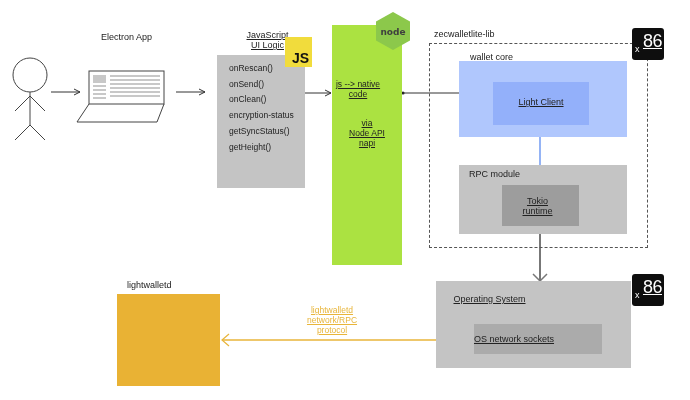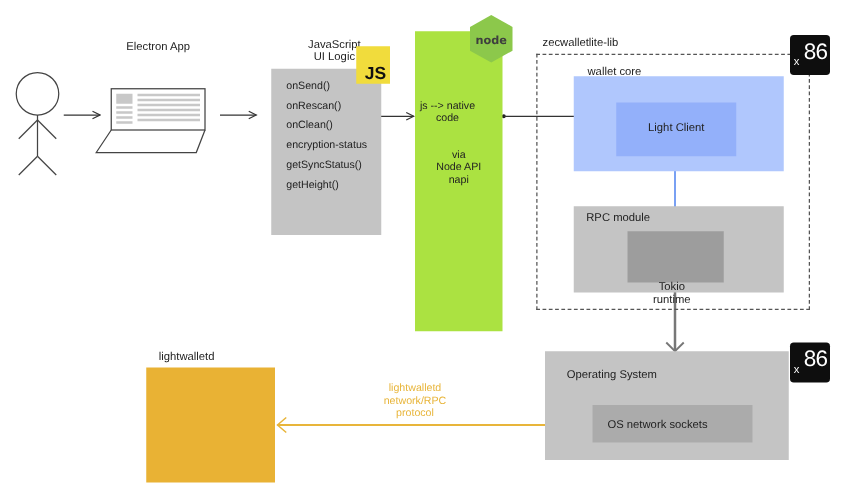--- a/index.html
+++ b/index.html
@@ -1,20 +1,20 @@
 <!DOCTYPE html>
 <html><head>
 <meta charset="utf-8">
 <style>
   html, body { margin: 0; padding: 0; background: #ffffff; }
   body { width: 690px; height: 400px; position: relative; overflow: hidden;
          font-family: "Liberation Sans", "DejaVu Sans", sans-serif; color: #222; }
   .abs { position: absolute; }
   .lbl { font-size: 9px; color: #222; white-space: nowrap; }
-  .center { text-align: center; }
+  .center { text-align: center; text-decoration: underline; }
   svg.lines { position: absolute; left: 0; top: 0; }
 
   
   #js-box { left: 217px; top: 55px; width: 88px; height: 133px; background: #c4c4c4; }
   #js-list { left: 229px; top: 61px; margin: 0; padding: 0; list-style: none; }
   #js-list li { font-size: 8.5px; line-height: 15.7px; color: #222; white-space: nowrap; }
   #js-badge { left: 285px; top: 37px; width: 27px; height: 30px; background: #f1dc3c; }
   #js-badge span { position: absolute; right: 3px; bottom: 1px; font-weight: bold; font-size: 14px; color: #111; }
 
   
@@ -32,21 +32,21 @@
   
   #os-box { left: 436px; top: 281px; width: 195px; height: 87px; background: #c4c4c4; }
   #os-sockets { left: 474px; top: 324px; width: 128px; height: 30px; background: #ababab; }
 
   
   #lwd-box { left: 117px; top: 294px; width: 103px; height: 92px; background: #e9b234; }
 
   
   .x86 { width: 32px; height: 32px; background: #0e0e0e; border-radius: 3px; color: #fff; }
   .x86 .x { position: absolute; left: 3px; bottom: 6px; font-size: 9px; }
-  .x86 .n { position: absolute; right: 2px; top: 3px; font-size: 18px; letter-spacing: -0.5px; }
+  .x86 .n { position: absolute; right: 2px; top: 3px; font-size: 18px; letter-spacing: -0.5px; text-decoration: underline; }
 
   #proto-label { left: 292px; top: 305px; width: 80px; font-size: 8.5px; line-height: 10px; color: #e8b53a; }
 </style>
 </head>
 <body>
 
 <svg class="lines" width="690" height="400">
   <defs>
     <marker id="arrow-black" markerWidth="8" markerHeight="8" refX="7" refY="4" orient="auto" markerUnits="userSpaceOnUse">
       <path d="M1,1 L7,4 L1,7" fill="none" stroke="#333" stroke-width="1"></path>
@@ -112,22 +112,22 @@
 </svg>
 
 <div class="abs lbl" style="left:101px; top:32px;">Electron App</div>
 
 <div class="abs lbl center" style="left:225px; top:30px; width:85px; line-height:10px;">
   <div>JavaScript</div>
   <div>UI Logic</div>
 </div>
 <div class="abs" id="js-box"></div>
 <ul class="abs" id="js-list">
+  <li>onRescan()</li>
   <li>onSend()</li>
-  <li>onRescan()</li>
   <li>onClean()</li>
   <li>encryption-status</li>
   <li>getSyncStatus()</li>
   <li>getHeight()</li>
 </ul>
 <div class="abs" id="js-badge">
   <span>JS</span>
 </div>
 
 <div class="abs" id="napi-box"></div>
@@ -150,29 +150,29 @@
 </div>
 
 <div class="abs" id="wallet-core"></div>
 <div class="abs lbl" style="left:470px; top:52px;">wallet core</div>
 <div class="abs" id="light-client"></div>
 <div class="abs lbl center" style="left:493px; top:97px; width:96px;">Light Client</div>
 
 <div class="abs" id="rpc-module"></div>
 <div class="abs lbl" style="left:469px; top:169px;">RPC module</div>
 <div class="abs" id="tokio"></div>
-<div class="abs lbl center" style="left:502px; top:196px; width:71px; line-height:10px;margin-top:28px;">
+<div class="abs lbl center" style="left:502px; top:196px; width:71px; line-height:10px;">
   <div>Tokio</div>
   <div>runtime</div>
 </div>
 
 <div class="abs" id="os-box"></div>
 <div class="abs lbl center" style="left:412px; top:294px; width:155px;">Operating System</div>
 <div class="abs" id="os-sockets"></div>
-<div class="abs lbl center" style="left:462px; top:334px; width:128px;">OS network sockets</div>
+<div class="abs lbl center" style="left:450px; top:334px; width:128px;">OS network sockets</div>
 <div class="abs x86" style="left:632px; top:274px;">
   <span class="x">x</span>
   <span class="n">86</span>
 </div>
 
 <div class="abs lbl" style="left:127px; top:280px;">lightwalletd</div>
 <div class="abs" id="lwd-box"></div>
 <div class="abs center" id="proto-label">
   <div>lightwalletd</div>
   <div>network/RPC</div>

